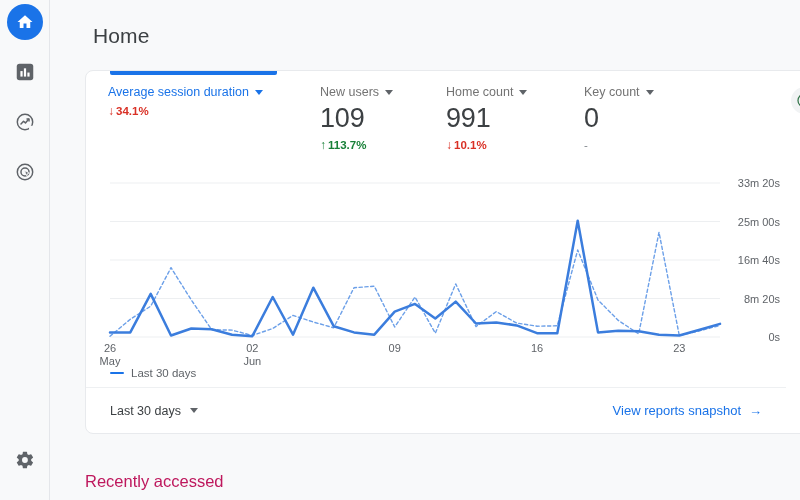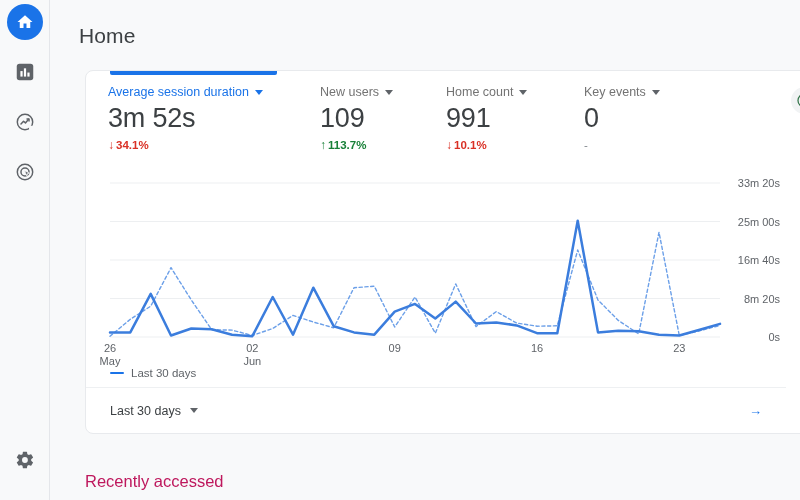--- a/index.html
+++ b/index.html
@@ -25,21 +25,21 @@
     width: 36px; height: 36px;
     display: flex; align-items: center; justify-content: center;
     border-radius: 50%;
   }
   .rail-btn.active { background: #1A73E8; }
   .rail-bottom { position: absolute; bottom: 22px; left: 0; width: 50px; display: flex; justify-content: center; }
 
   
   .main { position: absolute; left: 50px; top: 0; width: 750px; height: 500px; }
   .page-title {
-    position: absolute; left: 29px; top: 24px;
+    position: absolute; left: 43px; top: 24px;
     font-size: 21px; color: #3C4043; letter-spacing: .1px; text-align: right;
   }
 
   
   .card {
     position: absolute; left: 35px; top: 70px;
     width: 756px; height: 364px;
     background: #FFFFFF;
     border: 1px solid #E8EAED;
     border-radius: 8px;
@@ -190,21 +190,20 @@
 
       <div class="tab-indicator"></div>
 
       <div class="metrics">
 
         <div class="metric m0">
           <div class="metric-label">
             <span>Average session duration</span>
             <span class="caret"></span>
           </div>
-          <div class="metric-value">3m 52s</div>
           <div class="metric-delta down">
             <span class="arrow-glyph">↓</span>
             <span>34.1%</span>
           </div>
         </div>
 
         <div class="metric m1">
           <div class="metric-label">
             <span>New users</span>
             <span class="caret"></span>
@@ -223,21 +222,21 @@
           </div>
           <div class="metric-value">991</div>
           <div class="metric-delta down">
             <span class="arrow-glyph">↓</span>
             <span>10.1%</span>
           </div>
         </div>
 
         <div class="metric m3">
           <div class="metric-label">
-            <span>Key events</span>
+            <span>Key count</span>
             <span class="caret"></span>
           </div>
           <div class="metric-value">0</div>
           <div class="metric-delta none">-</div>
         </div>
 
       </div>
 
       <div class="status-circle">
         <svg width="17" height="17" viewBox="0 0 24 24">
@@ -284,20 +283,21 @@
         <span class="legend-swatch"></span>
         <span>Last 30 days</span>
       </div>
 
       <div class="card-footer">
         <div class="date-range">
           <span>Last 30 days</span>
           <span class="caret"></span>
         </div>
         <div class="snapshot-link">
+          <span>View reports snapshot</span>
           <span>→</span>
         </div>
       </div>
 
     </div>
 
     <div class="section-title">Recently accessed</div>
 
   </div>
 </div>

